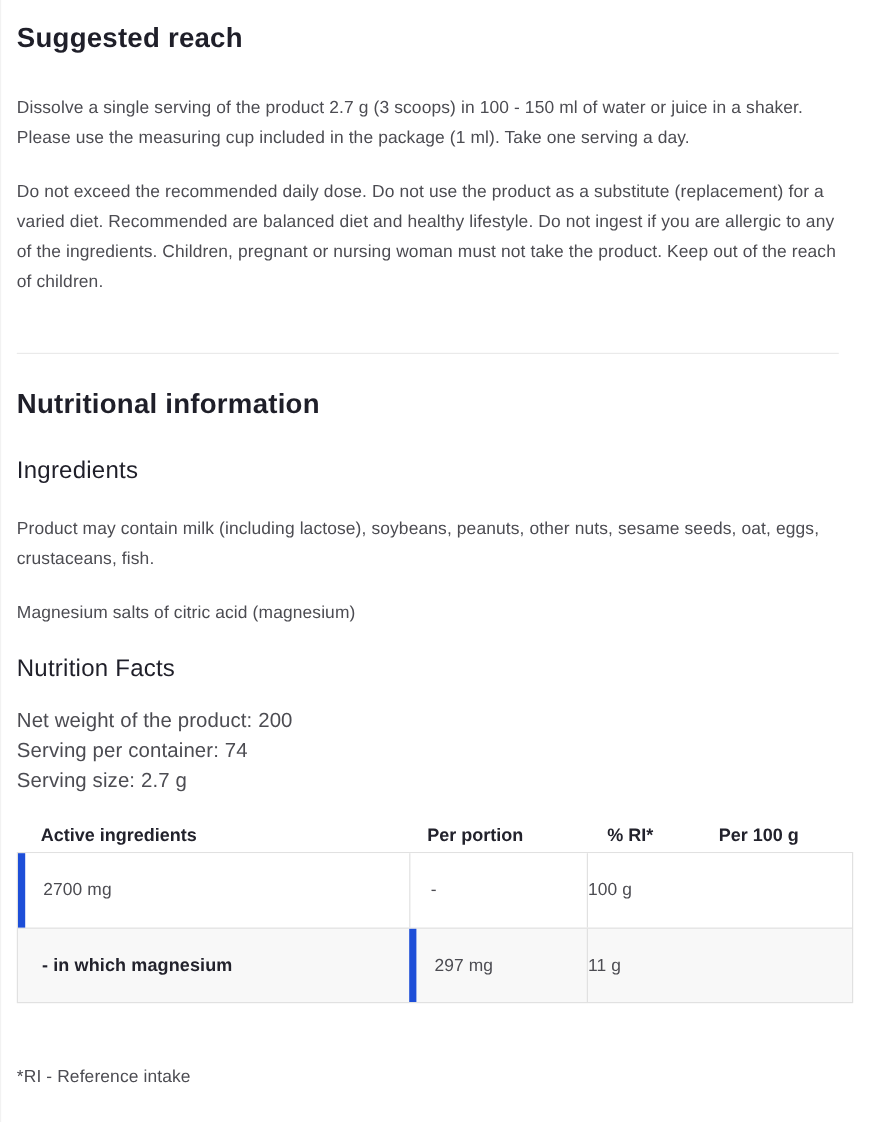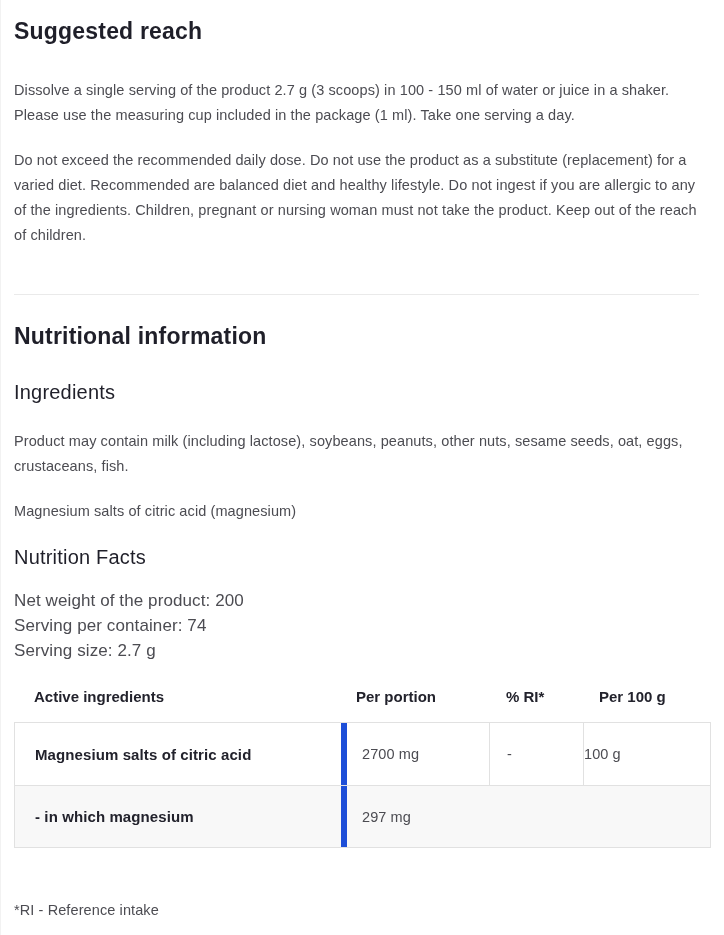--- a/index.html
+++ b/index.html
@@ -53,21 +53,21 @@
     margin: 0 0 24px 0;
     letter-spacing: 0.1px;
   }
   .t-head {
     display: grid;
     grid-template-columns: 327px 148px 94px 128px;
     font-size: 15px;
     font-weight: 700;
     color: #22222c;
     line-height: 20px;
-    margin-bottom: 15px;
+    margin-bottom: 3px;
   }
   .t-head .th.c1 { padding-left: 20px; }
   .t-head .th.c2 { padding-left: 15px; }
   .t-head .th.c3 { padding-left: 17px; }
   .t-head .th.c4 { padding-left: 16px; }
   .t-body {
     border: 1px solid #e1e1e1;
     width: 697px;
   }
   .t-row {
@@ -134,26 +134,26 @@
 
   <div class="t-head">
     <div class="th c1">Active ingredients</div>
     <div class="th c2">Per portion</div>
     <div class="th c3">% RI*</div>
     <div class="th c4">Per 100 g</div>
   </div>
 
   <div class="t-body">
     <div class="t-row">
-      <div class="td c1">Magnesium salts of citric acid</div>
       <div class="td c2">2700 mg</div>
       <div class="td c3">-</div>
       <div class="td c4">100 g</div>
     </div>
     <div class="t-row alt">
       <div class="td c1">- in which magnesium</div>
       <div class="td c2">297 mg</div>
+      <div class="td c4">11 g</div>
     </div>
   </div>
 
   <p class="footnote">*RI - Reference intake</p>
 
 </div>
 
 </body></html>

